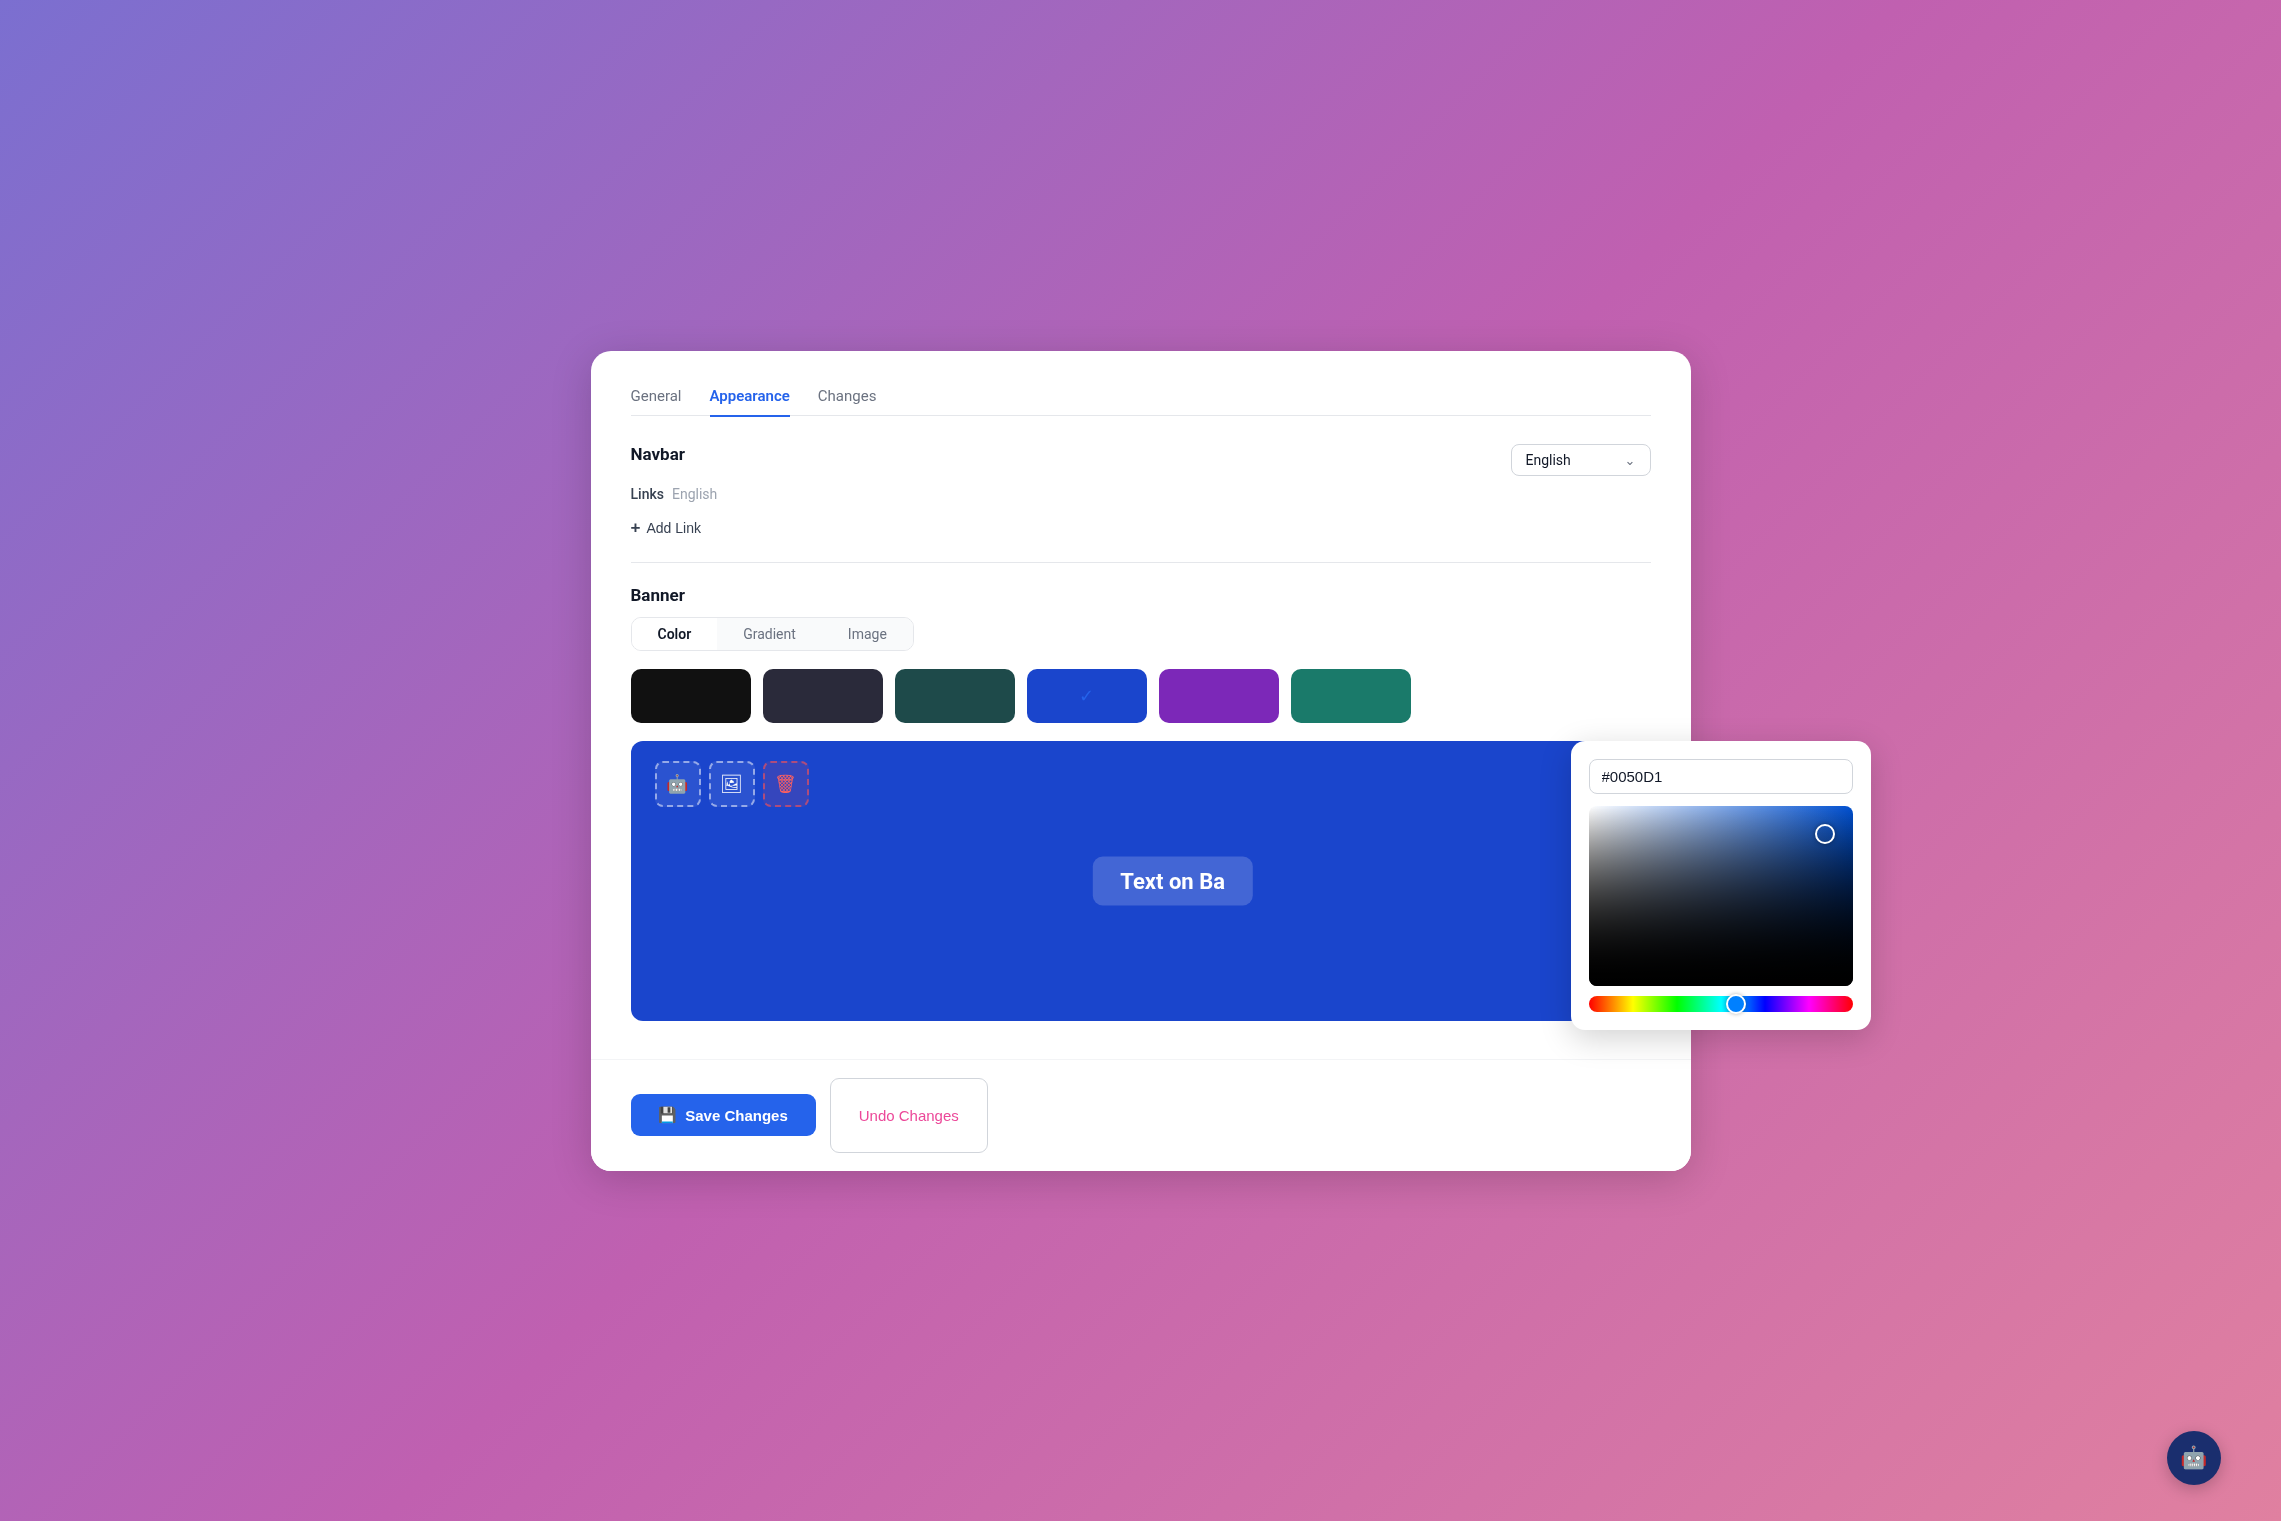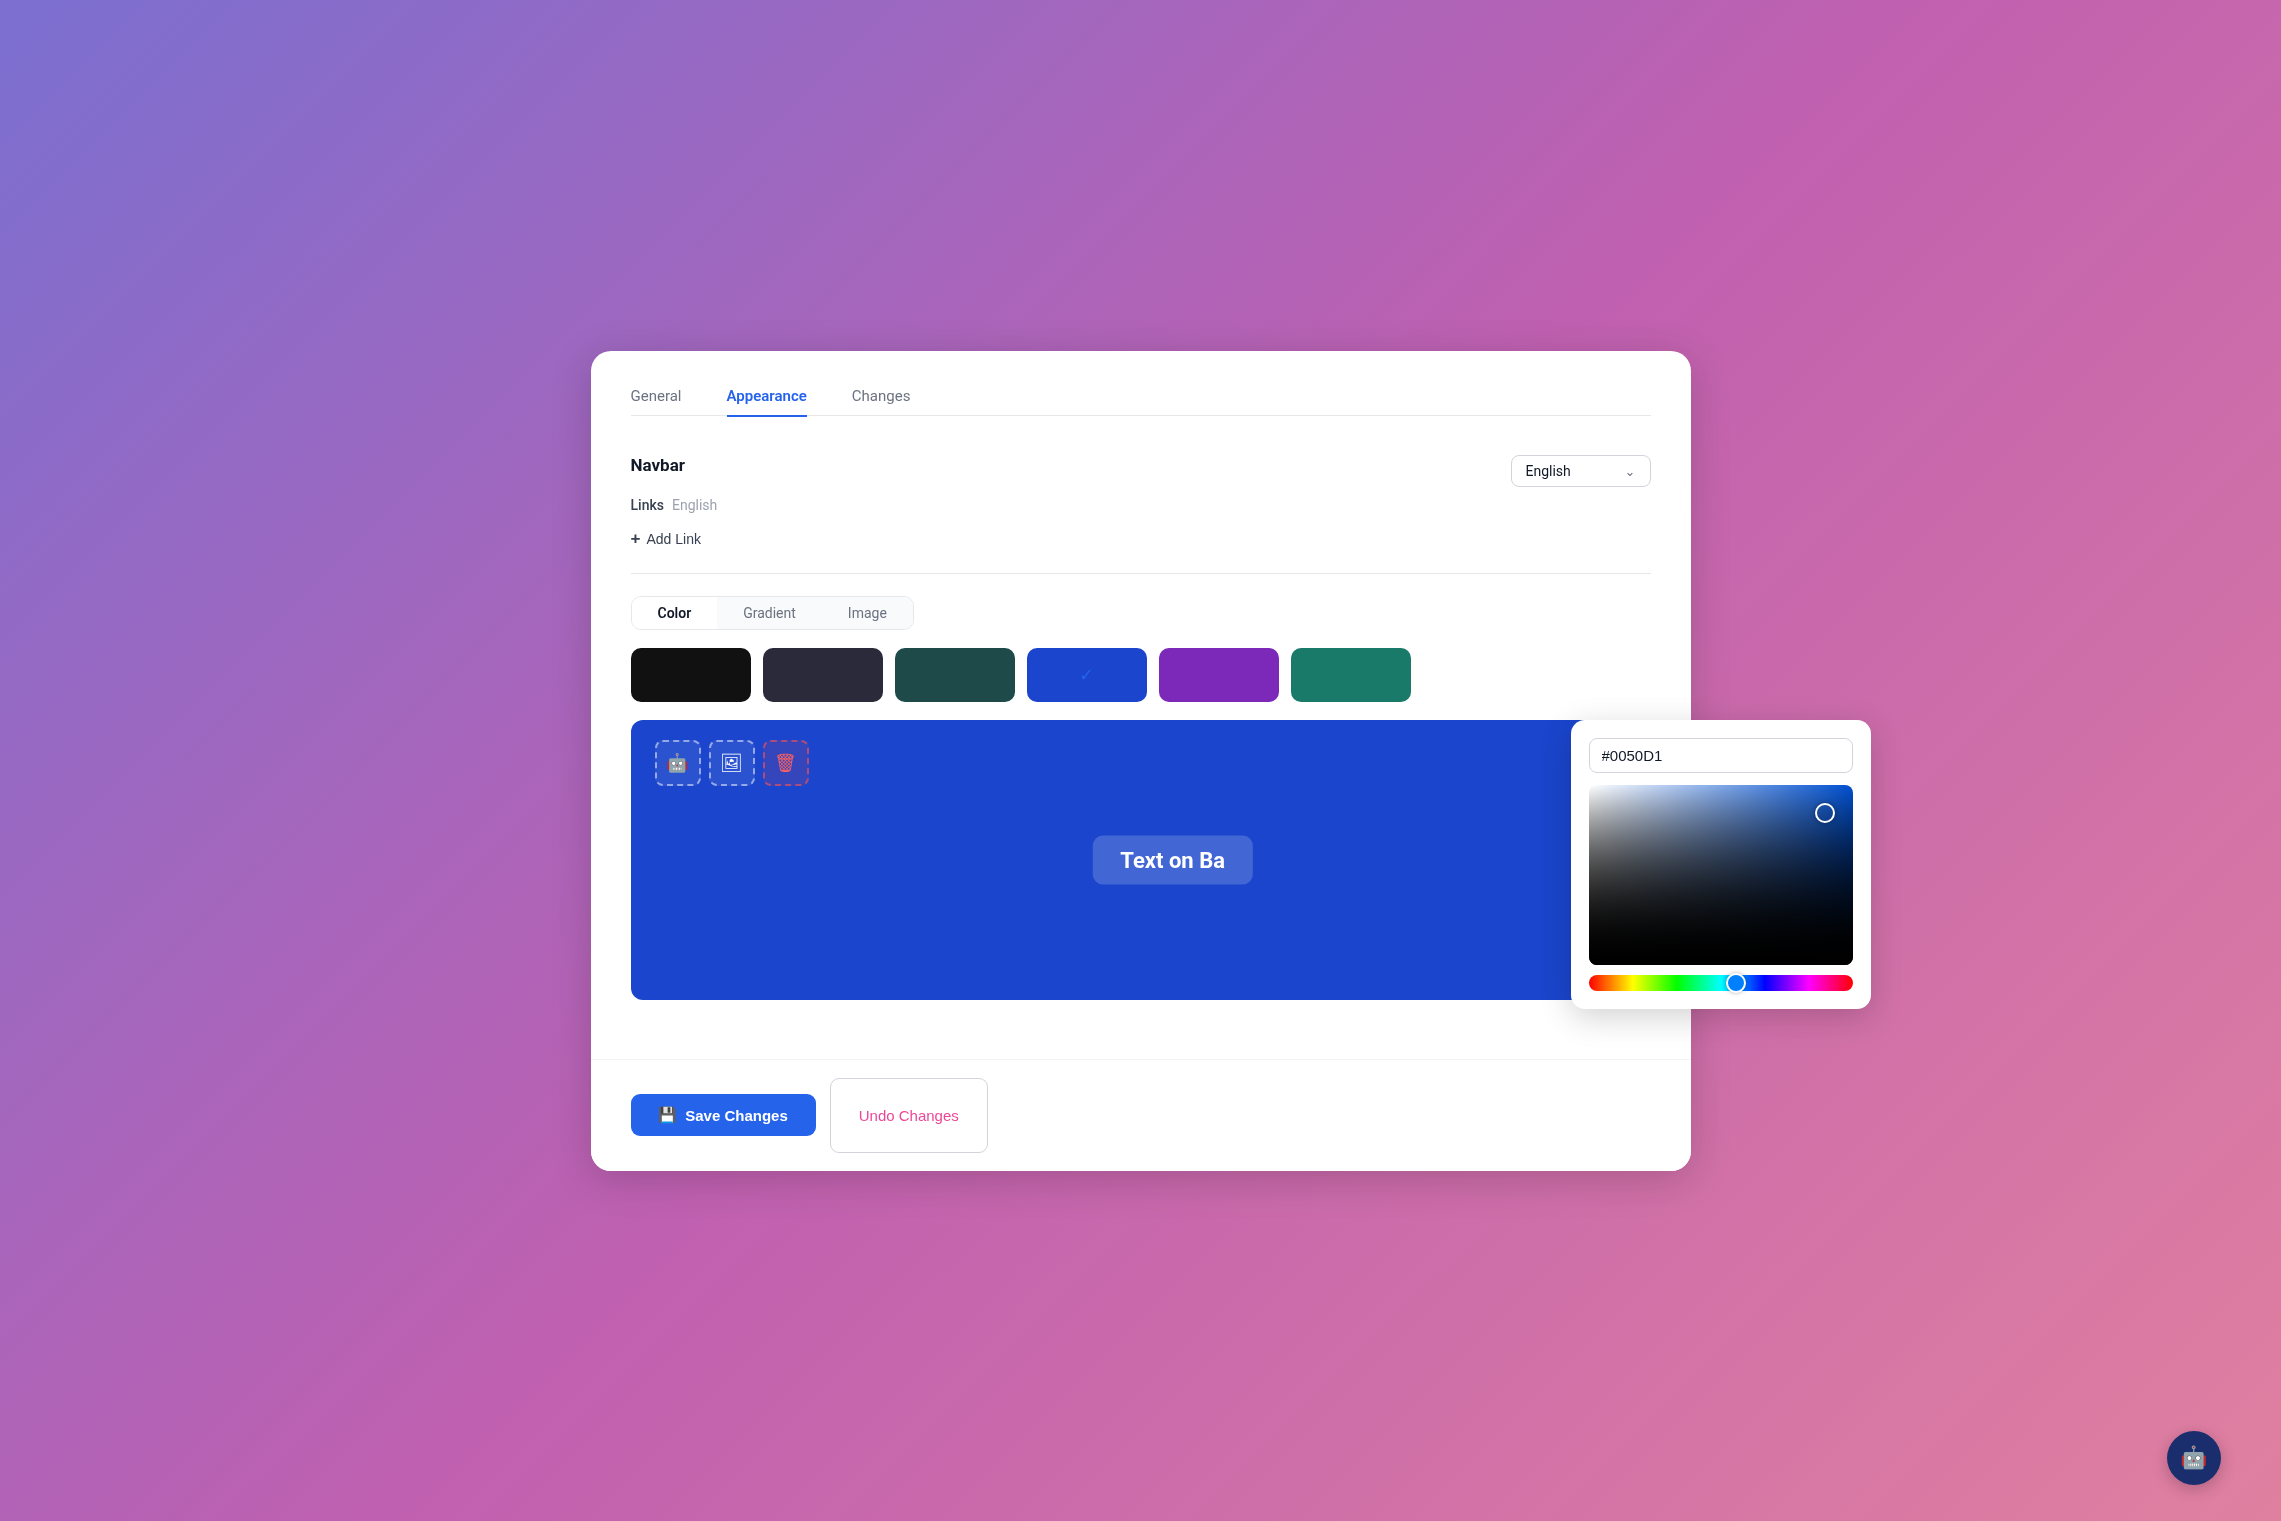--- a/index.html
+++ b/index.html
@@ -16,23 +16,23 @@
       border-radius: 20px;
       width: 1100px;
       min-height: 820px;
       padding: 36px 40px 100px 40px;
       position: relative;
       box-shadow: 0 8px 40px rgba(0,0,0,0.18);
     }
     
     .tabs {
       display: flex;
-      gap: 45px;
+      gap: 28px;
       border-bottom: 1.5px solid #e5e7eb;
-      margin-bottom: 39px;
+      margin-bottom: 28px;
     }
     .tab {
       font-size: 15px;
       padding-bottom: 10px;
       cursor: pointer;
       color: #6b7280;
       border-bottom: 2.5px solid transparent;
       margin-bottom: -1.5px;
     }
     .tab.active {
@@ -351,20 +351,21 @@
     <span>Links</span>
     <span class="links-lang">English</span>
   </div>
   <button class="add-link-btn">
     <span class="plus-icon">+</span>
     <span>Add Link</span>
   </button>
 
   <hr class="section-divider">
 
+  <div class="section-title">Banner</div>
 
   <div class="banner-tabs">
     <div class="banner-tab active">Color</div>
     <div class="banner-tab">Gradient</div>
     <div class="banner-tab">Image</div>
   </div>
 
   <div class="color-swatches">
     <button class="swatch" style="background:#111111;"></button>
     <button class="swatch" style="background:#2a2a3a;"></button>

